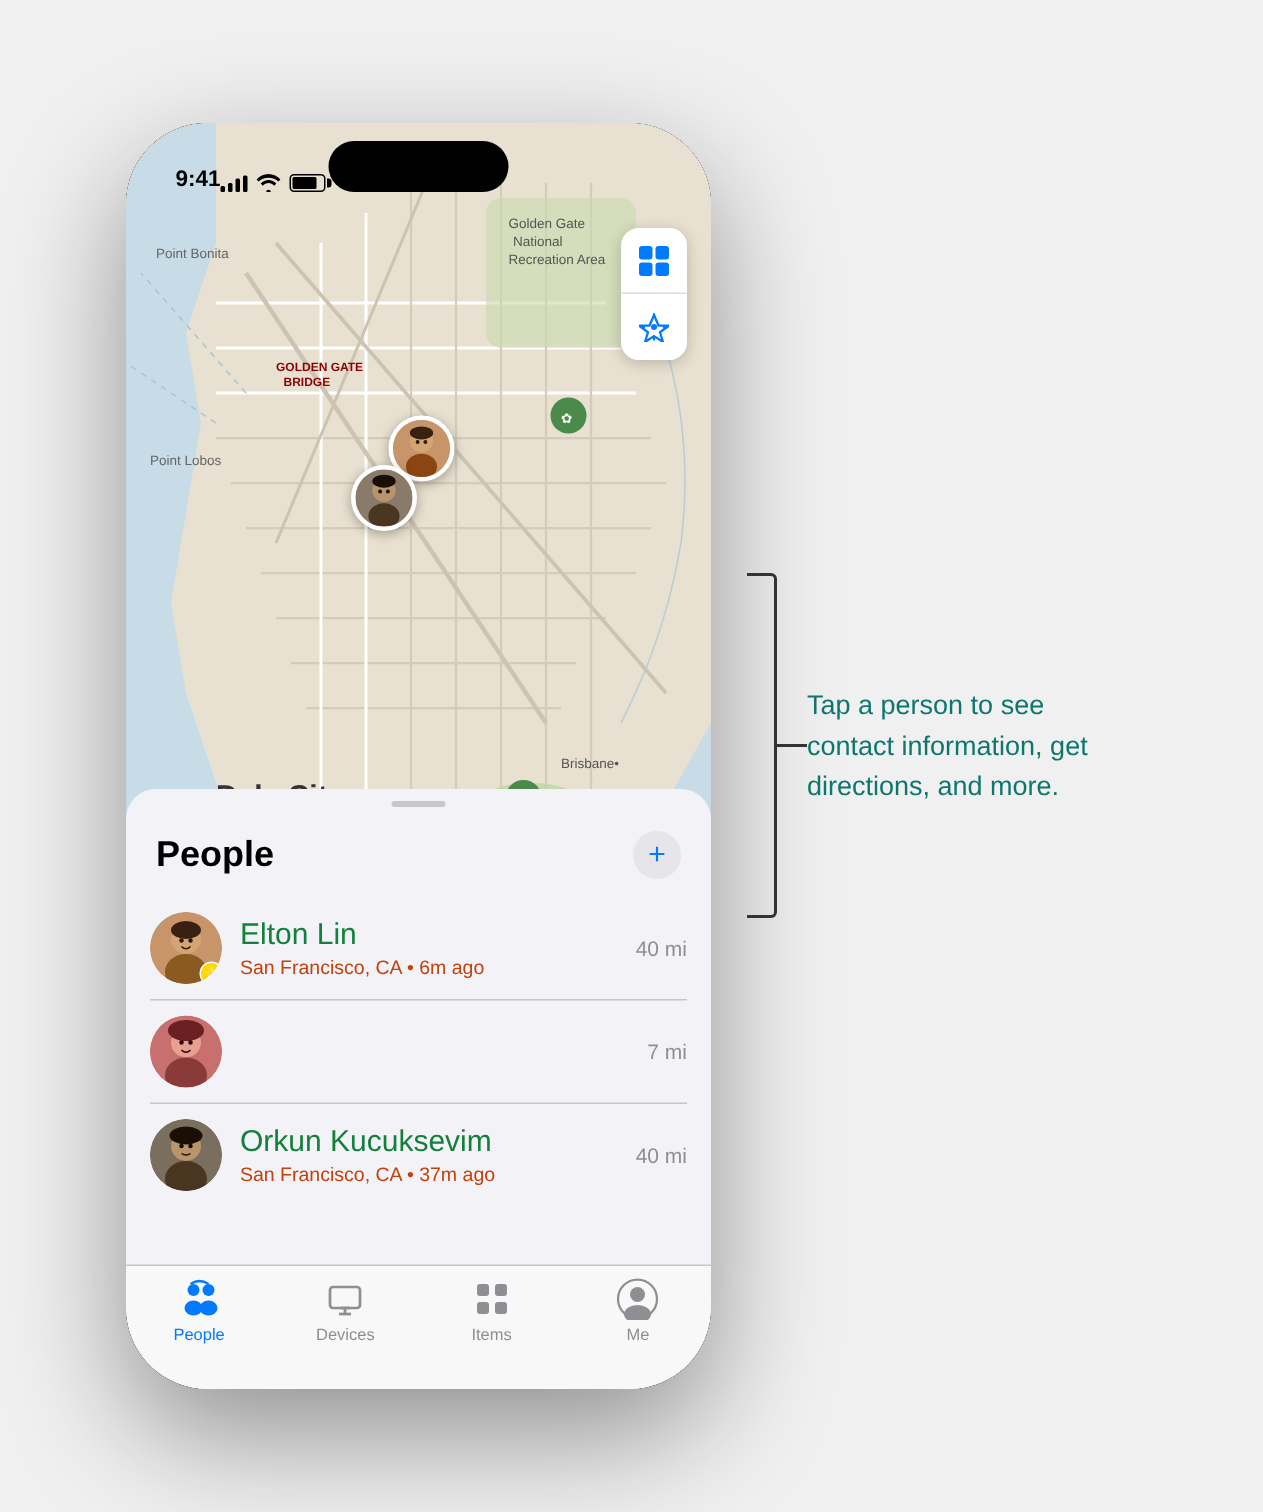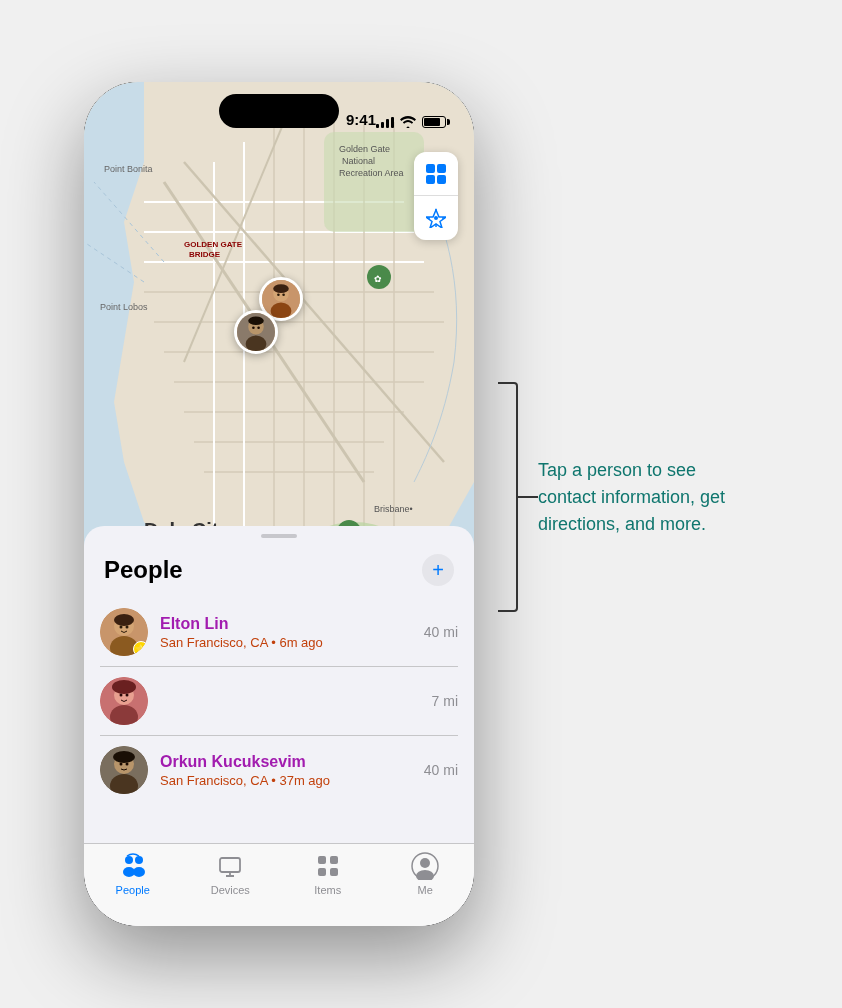--- a/index.html
+++ b/index.html
@@ -49,28 +49,28 @@
       height: 34px;
       background: #000;
       border-radius: 20px;
       z-index: 100;
     }
 
     
     .status-bar {
       position: absolute;
       top: 0;
-      left: 17px;
+      left: 5px;
       right: 0;
       height: 54px;
       z-index: 99;
       display: flex;
       align-items: flex-end;
       padding: 0 28px 6px;
-      justify-content: flex-end;
+      justify-content: flex-start;
     }
 
     .status-time {
       font-size: 15px;
       font-weight: 600;
       color: #000;
       padding-bottom: 2px;
     }
 
     .status-icons {
@@ -283,23 +283,23 @@
       align-items: center;
       justify-content: center;
       font-size: 9px;
     }
 
     .person-info {
       flex: 1;
     }
 
     .person-name {
-      font-size: 16px;
-      font-weight: 700;
-      color: #a21caf;
+      font-size: 20px;
+      font-weight: 400;
+      color: #15803d;
     }
 
     .person-detail {
       font-size: 13px;
       color: #c2410c;
       margin-top: 2px;
     }
 
     .person-distance {
       font-size: 14px;

